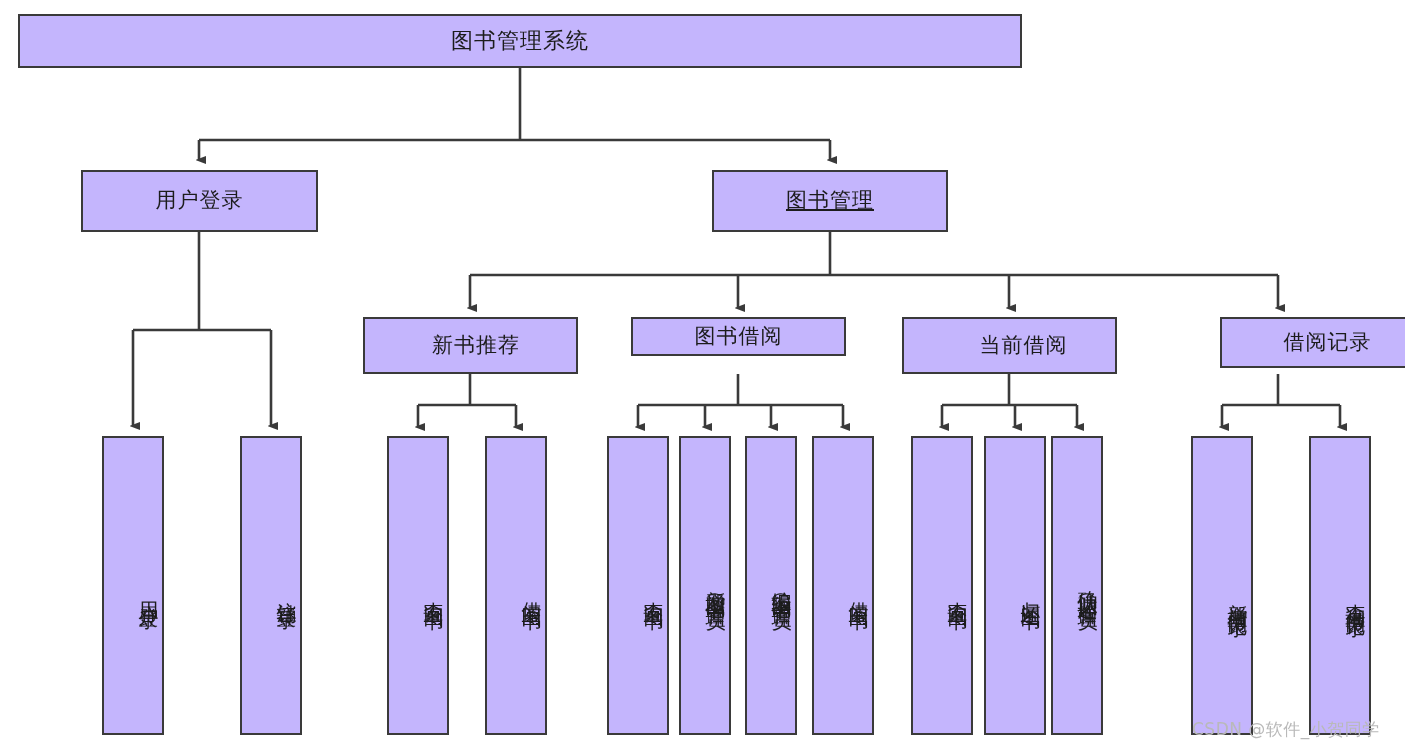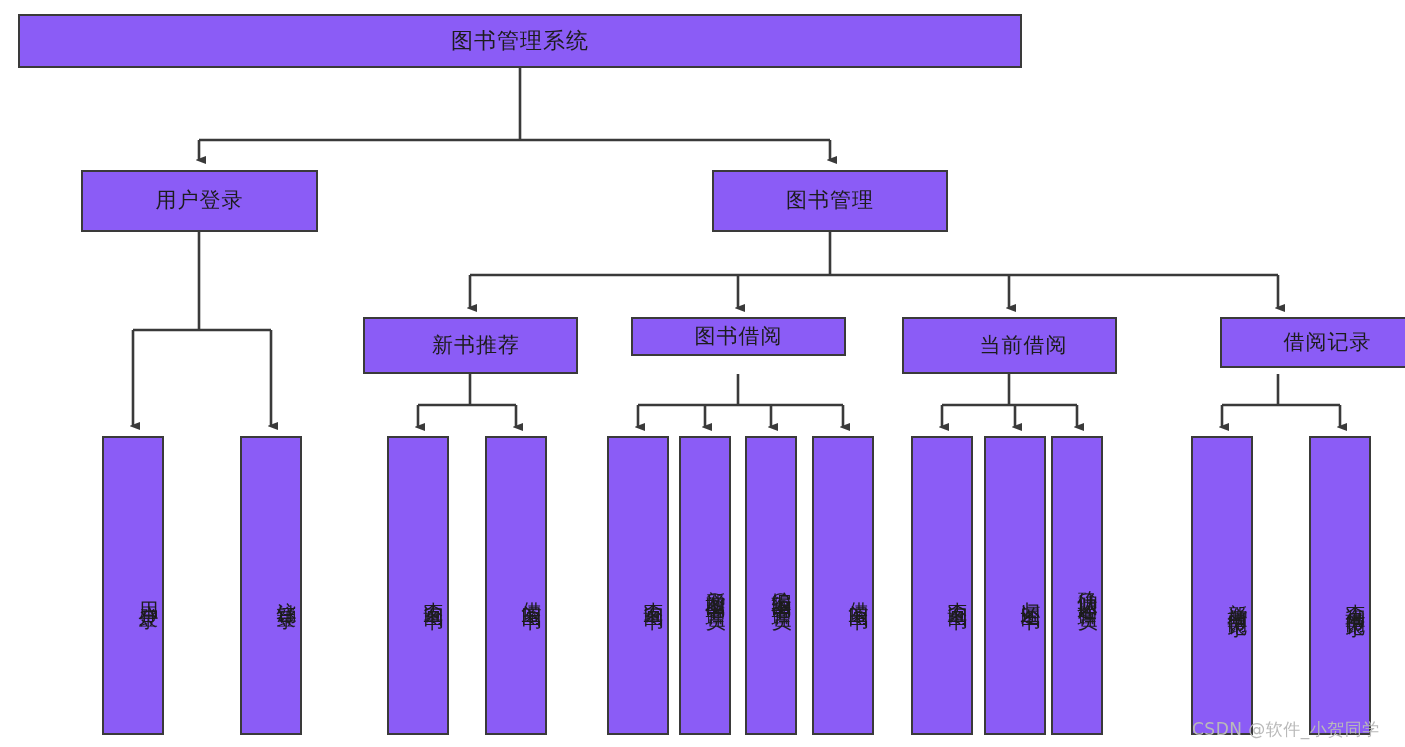--- a/index.html
+++ b/index.html
@@ -22,21 +22,21 @@
     position: absolute;
     left: 0;
     top: 0;
     width: 1405px;
     height: 747px;
     pointer-events: none;
   }
   .node {
     position: absolute;
     box-sizing: border-box;
-    background: #8b5cf6;
+    background: #c4b5fd;
     border: 2px solid #3a3a3a;
     display: flex;
     align-items: center;
     justify-content: center;
     color: #1c1c1c;
   }
   .node.horiz {
     font-size: 21px;
     line-height: 1.2;
     letter-spacing: 1px;
@@ -123,21 +123,21 @@
     </g>
   </svg>
 
   <div class="node horiz root" style="left:18px; top:14px; width:1004px; height:54px;">
     <span>图书管理系统</span>
   </div>
 
   <div class="node horiz" style="left:81px; top:170px; width:237px; height:62px;">
     <span>用户登录</span>
   </div>
-  <div class="node horiz" style="left:712px; top:170px; width:236px; height:62px;">
+  <div class="node horiz" style="left:712px; top:170px; width:236px; height:62px;text-decoration:underline;">
     <span>图书管理</span>
   </div>
 
   <div class="node horiz" style="left:363px; top:317px; width:215px; height:57px;padding-left:11px;">
     <span>新书推荐</span>
   </div>
   <div class="node horiz" style="left:631px; top:317px; width:215px; height:39px;">
     <span>图书借阅</span>
   </div>
   <div class="node horiz" style="left:902px; top:317px; width:215px; height:57px;padding-left:28px;">

